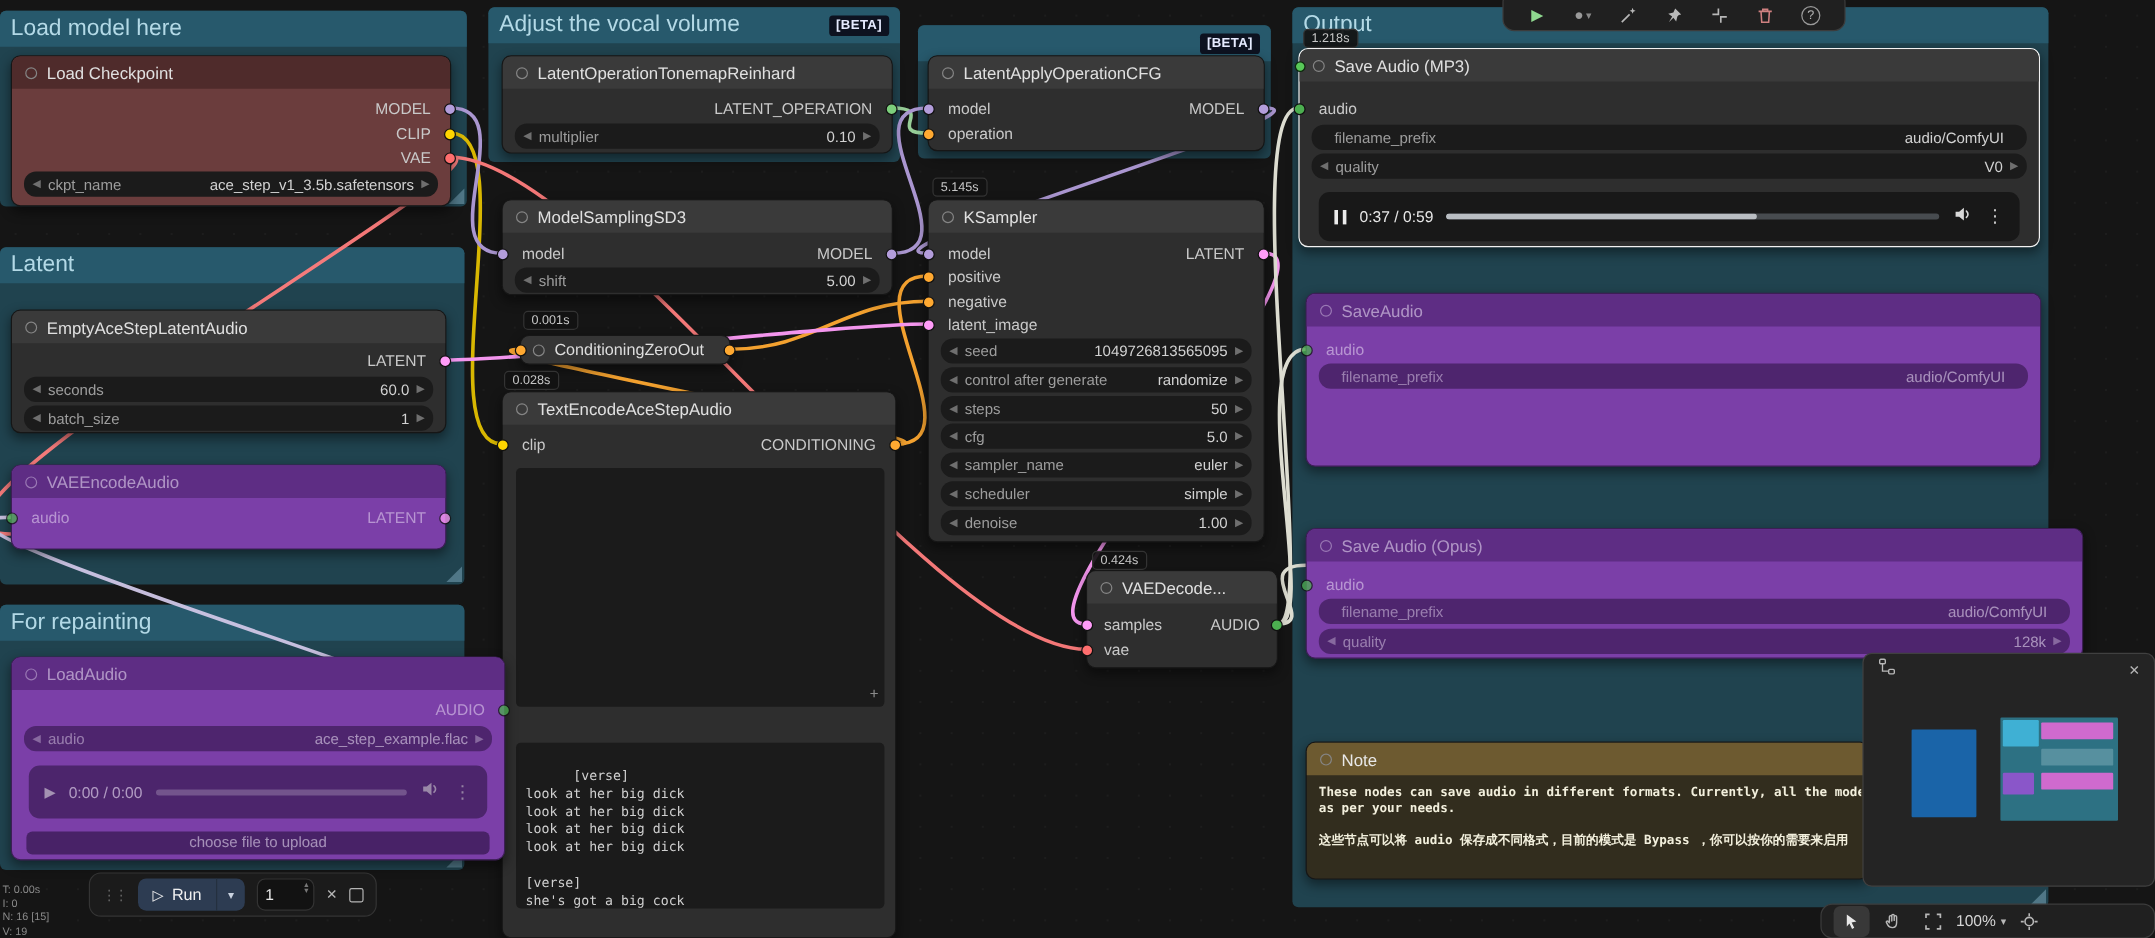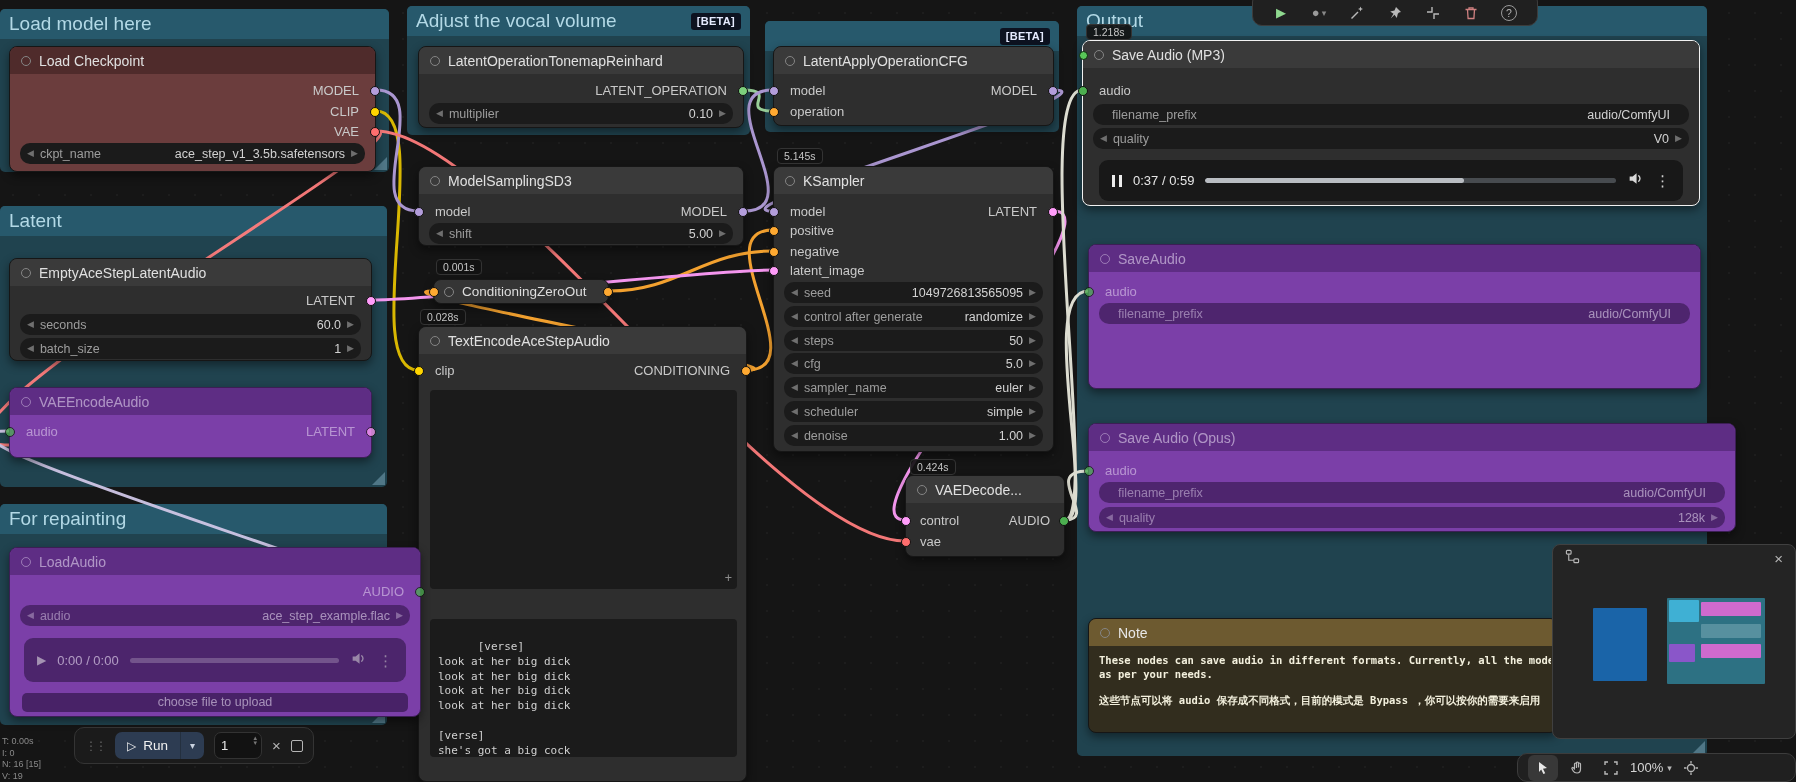--- a/index.html
+++ b/index.html
@@ -342,21 +342,21 @@
       <span class="wv">1.00</span>
       <span class="ar">▶</span>
     </div>
   </div>
 
   <div class="node" style="left:905px;top:475px;width:160px;height:82px">
     <div class="nh">
       <span class="cdot"></span>
       <span>VAEDecode...</span>
     </div>
-    <span class="slot" style="left:14px;top:37px">control</span>
+    <span class="slot" style="left:14px;top:37px">samples</span>
     <span class="slot" style="left:14px;top:58px">vae</span>
     <span class="slot" style="right:14px;top:37px">AUDIO</span>
     <span class="port" style="left:-5px;top:40px;background:#ff9cf9"></span>
     <span class="port" style="left:-5px;top:61px;background:#ff6e6e"></span>
     <span class="port" style="right:-5px;top:40px;background:#4caf50"></span>
   </div>
 
   <div class="node selected" style="left:1082px;top:40px;width:618px;height:166px">
     <span class="status-dot"></span>
     <div class="nh">
@@ -395,21 +395,21 @@
       <span>SaveAudio</span>
     </div>
     <span class="slot" style="left:16px;top:39px">audio</span>
     <span class="port" style="left:-5px;top:42px;background:#4caf50;opacity:.75"></span>
     <div class="widget no-arrows" style="top:58px">
       <span class="wl">filename_prefix</span>
       <span class="wv">audio/ComfyUI</span>
     </div>
   </div>
 
-  <div class="node purple" style="left:1088px;top:423px;width:648px;height:109px">
+  <div class="node purple" style="left:1088px;top:440px;width:648px;height:109px">
     <div class="nh">
       <span class="cdot"></span>
       <span>Save Audio (Opus)</span>
     </div>
     <span class="slot" style="left:16px;top:39px">audio</span>
     <span class="port" style="left:-5px;top:42px;background:#4caf50;opacity:.75"></span>
     <div class="widget no-arrows" style="top:58px">
       <span class="wl">filename_prefix</span>
       <span class="wv">audio/ComfyUI</span>
     </div>

